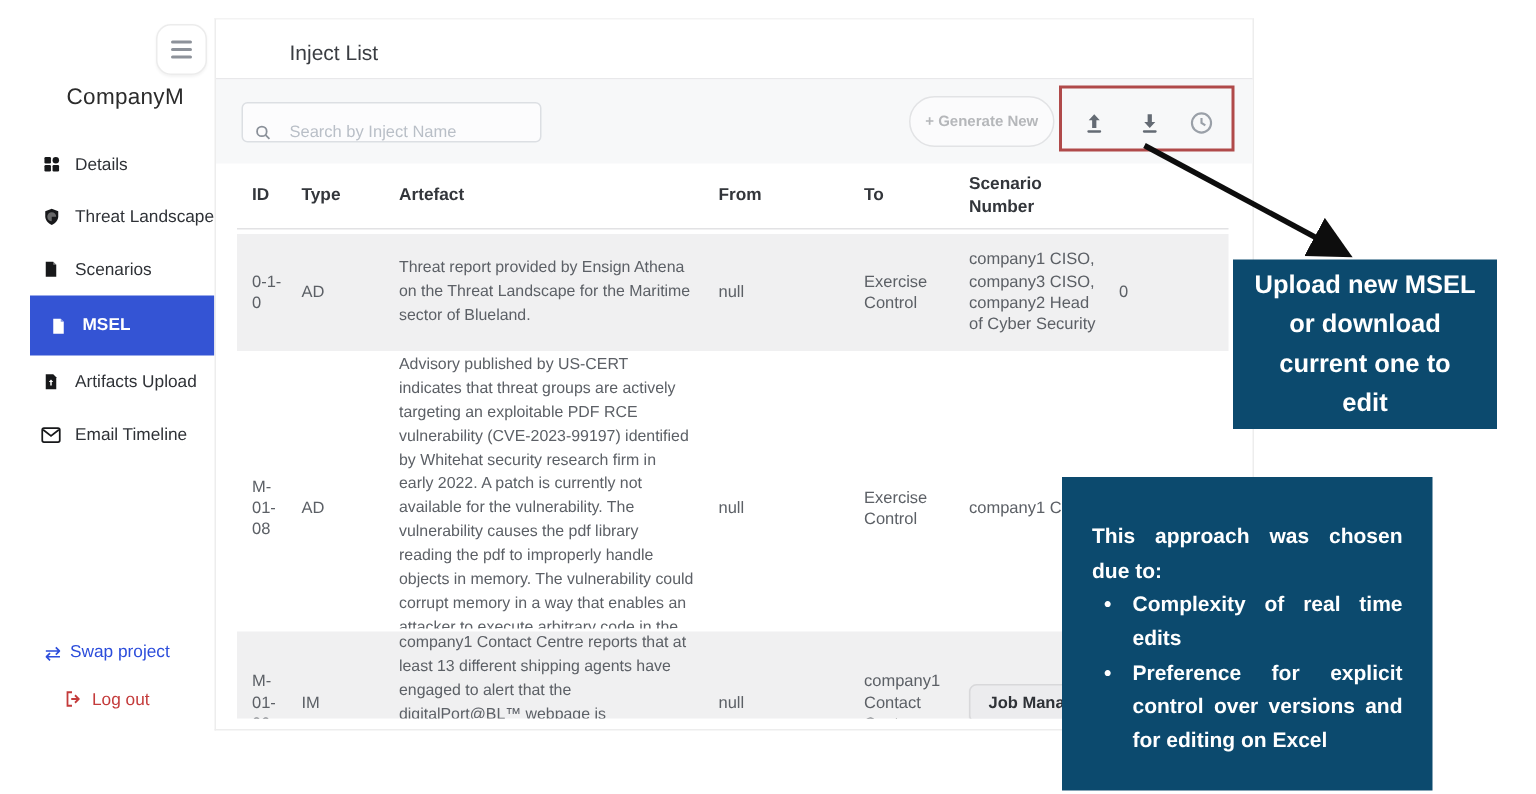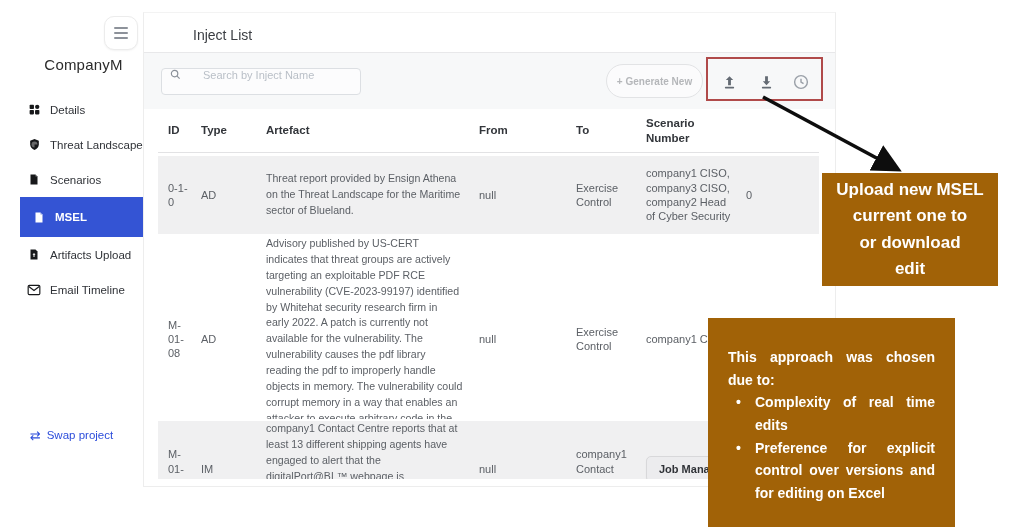--- a/index.html
+++ b/index.html
@@ -30,21 +30,21 @@
   .side-link.logout { color:#c43b3b; margin-top:6px; }
   .swap-glyph { font-size:13px; line-height:1; }
 
   
   .panel { position:absolute; left:143px; top:12px; width:693px; height:475px;
            background:#ffffff; border:1px solid #ededed; border-top:1px solid #f3f3f3; }
   .panel-title { position:absolute; left:17px; top:14px; font-size:14px; color:#3a3d42;margin-left:32px; }
   .title-divider { position:absolute; left:0; top:39px; width:100%; height:1px; background:#e8e8ea; }
   .toolbar { position:absolute; left:0; top:40px; width:100%; height:56px; background:#f7f8f9; }
   .search { position:absolute; left:17px; top:15px; width:200px; height:27px; background:#fcfcfd;
-            border:1px solid #dcdfe3; border-radius:4px; display:flex; align-items:flex-start; padding:0 8px; gap:22px; }
+            border:1px solid #dcdfe3; border-radius:4px; display:flex; align-items:flex-end; padding:0 8px; gap:12px; }
   .search svg { flex:0 0 auto; }
   .search input { border:none; outline:none; background:transparent; width:100%;
                   font-size:11px; color:#444; font-family:"Liberation Sans", sans-serif; }
   .search input::placeholder { color:#b9bfc7; }
   .gen-btn { position:absolute; left:462px; top:11px; width:97px; height:34px; border-radius:17px;
              border:1px solid #e2e3e5; background:#fbfbfc; color:#b5b7ba; font-size:10px; font-weight:700;
              font-family:"Liberation Sans", sans-serif; cursor:pointer; }
   .icon-btn { position:absolute; top:18px; width:22px; height:22px; background:transparent; border:none;
               display:flex; align-items:center; justify-content:center; cursor:pointer; }
   .icon-btn.up   { left:574px; color:#646b74; }
@@ -62,21 +62,21 @@
   .row1 { top:143px; height:78px; background:#f0f0f1; }
   .row2 { top:223px; height:183px; background:#ffffff; }
   .row3 { top:408px; height:58px; background:#f0f0f1; }
   .job-btn { background:#ececee; border:1px solid #d8d8da; border-radius:5px;
              box-shadow:0 1px 1px rgba(0,0,0,.08); padding:6px 12px; font-size:11px; font-weight:700;
              color:#2f3237; font-family:"Liberation Sans", sans-serif; white-space:nowrap; cursor:pointer; }
 
   
   .red-rect { position:absolute; left:706px; top:57px; width:117px; height:44px;
               border:2px solid #b04a4a; z-index:15; pointer-events:none; }
-  .callout { position:absolute; background:#a16207; color:#ffffff; z-index:20;
+  .callout { position:absolute; background:#0c4a6e; color:#ffffff; z-index:20;
              font-weight:700; }
   .callout-1 { left:822px; top:173px; width:176px; height:113px; display:flex; flex-direction:column;
                justify-content:center; text-align:center; font-size:17px; line-height:1.55; }
   .callout-2 { left:708px; top:318px; width:247px; height:209px; padding:28px 20px 0 20px;
                font-size:14px; line-height:1.62; }
   .callout-2 .c2-title { text-align:justify; }
   .callout-2 ul { list-style:none; margin-top:0; }
   .callout-2 li { position:relative; padding-left:27px; text-align:justify; }
   .callout-2 li::before { content:"•"; position:absolute; left:8px; }
   .arrow-svg { position:absolute; left:0; top:0; width:1024px; height:529px; z-index:30; pointer-events:none; }
@@ -151,20 +151,30 @@
         </span>
         <span>Email Timeline</span>
       </div>
     </nav>
 
     <div class="side-footer">
       <div class="side-link swap">
         <span class="swap-glyph">⇄</span>
         <span>Swap project</span>
       </div>
+      <div class="side-link logout">
+        <span>
+          <svg width="12" height="12" viewBox="0 0 24 24" fill="none" stroke="currentColor" stroke-width="2.4">
+              <path d="M10 3H4v18h6"></path>
+              <path d="M14 7l5 5-5 5"></path>
+              <path d="M19 12H9"></path>
+            </svg>
+        </span>
+        <span>Log out</span>
+      </div>
     </div>
   </aside>
 
   <main class="panel">
     <div class="panel-title">Inject List</div>
     <div class="title-divider"></div>
 
     <div class="toolbar">
       <div class="search">
         <svg width="11" height="11" viewBox="0 0 24 24" fill="none" stroke="#8a9099" stroke-width="2.6">
@@ -233,22 +243,22 @@
         <button class="job-btn">Job Manager</button>
       </div>
       <div class="tc"></div>
     </div>
   </main>
 
   <div class="red-rect"></div>
 
   <div class="callout callout-1">
     <div>Upload new MSEL</div>
+    <div>or download</div>
     <div>current one to</div>
-    <div>or download</div>
     <div>edit</div>
   </div>
 
   <div class="callout callout-2">
     <div class="c2-title">This approach was chosen due to:</div>
     <ul>
       <li>Complexity of real time edits</li>
       <li>Preference for explicit control over versions and for editing on Excel</li>
     </ul>
   </div>

